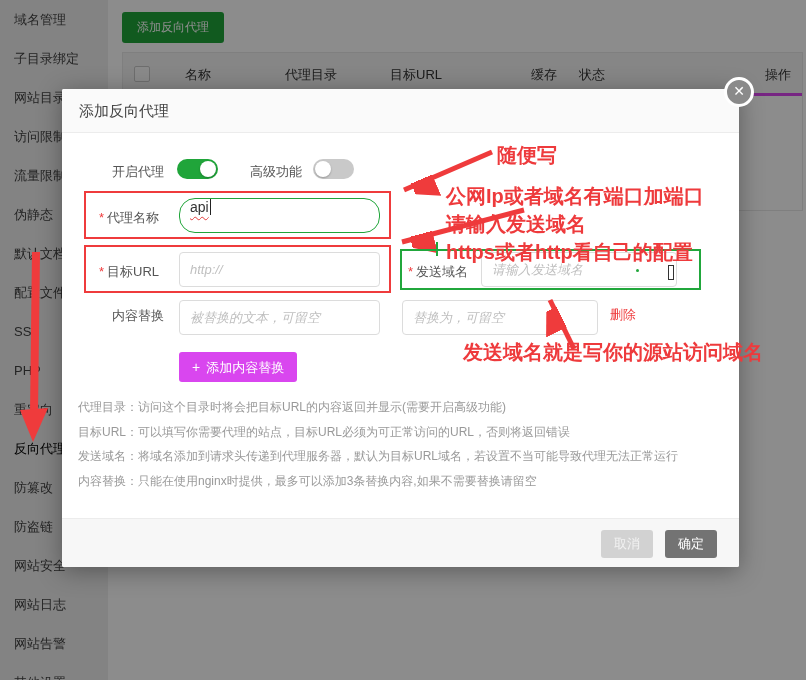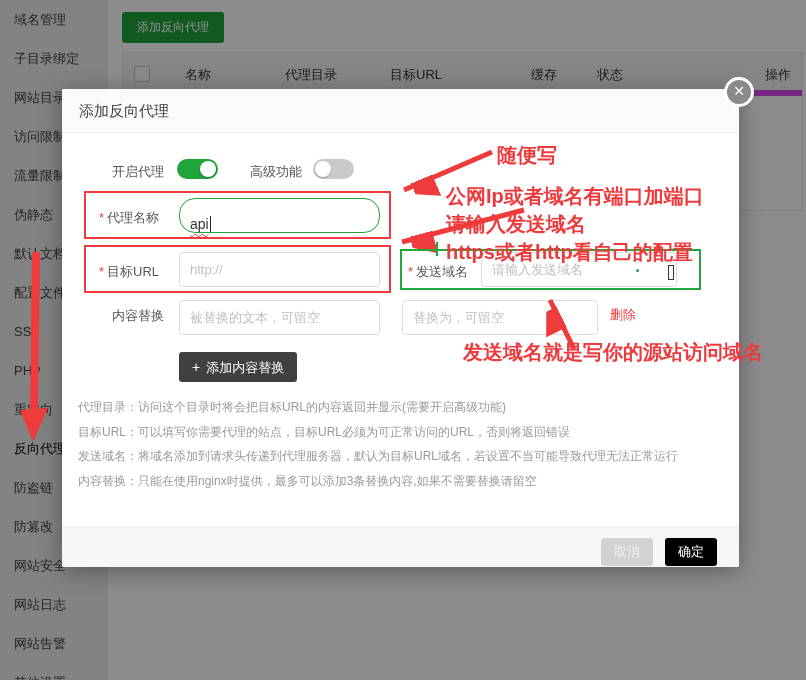--- a/index.html
+++ b/index.html
@@ -9,55 +9,55 @@
     font-family:"Liberation Sans","DejaVu Sans",sans-serif;
   }
   
   .sidebar { position:absolute; left:0; top:0; width:108px; height:680px; background:#efefef; z-index:1; }
   .sb-item { height:39px; line-height:39px; padding-left:14px; font-size:13px; color:#424242; cursor:pointer; white-space:nowrap; }
   .sb-item.active { color:#000000; }
   .content { position:absolute; left:108px; top:0; width:698px; height:680px; background:#fff; z-index:1; }
   .add-proxy-btn { position:absolute; left:14px; top:12px; height:31px; line-height:31px; padding:0 15px;
     background:#20a53a; color:#fff; font-size:12px; border:none; border-radius:3px; cursor:pointer; }
   .bg-table { position:absolute; left:14px; top:52px; width:681px; height:159px; border:1px solid #e7e7e7; background:#fff; }
-  .bg-thead { position:relative; height:43px; background:#f4f4f4; border-bottom:6px solid #d946ef; }
+  .bg-thead { position:relative; height:43px; background:#f4f4f4; border-bottom:3px solid #d946ef; }
   .th { position:absolute; top:0; height:43px; line-height:43px; font-size:13px; color:#333; white-space:nowrap; }
   .th-check { position:absolute; left:11px; top:13px; width:16px; height:16px; background:#fbfbfb; border:1px solid #c9c9c9; border-radius:2px; cursor:pointer; }
   
   .overlay { position:absolute; left:0; top:0; width:806px; height:680px; background:rgba(0,0,0,0.45); z-index:10; }
   
   .modal { position:absolute; left:62px; top:89px; width:677px; height:478px; background:#fff; z-index:20;
     border-radius:2px; box-shadow:0 4px 24px rgba(0,0,0,.35); }
   .modal-header { position:absolute; left:0; top:0; width:677px; height:44px; background:#fafafa; border-bottom:1px solid #ececec; border-radius:2px 2px 0 0; }
   .modal-title { position:absolute; left:17px; top:13px; font-size:15px; color:#444; }
   .lbl { position:absolute; font-size:13px; color:#555; white-space:nowrap; }
   .star { color:#ef3b3c; margin-right:3px; font-size:13px; }
   .toggle { position:absolute; width:41px; height:20px; border-radius:10px; cursor:pointer; }
   .toggle .knob { position:absolute; top:2px; width:16px; height:16px; border-radius:50%; background:#fff; box-shadow:0 1px 2px rgba(0,0,0,.25); }
   .toggle.on  { background:#20a53a; } .toggle.on .knob { right:2px; }
   .toggle.off { background:#c9c9c9; } .toggle.off .knob { left:2px; }
   .inp { position:absolute; height:35px; border:1px solid #dcdcdc; border-radius:4px; background:#fff;
-    font-size:13px; color:#333; padding:0 10px; font-family:inherit; outline:none; }
+    font-size:13px; color:#333; padding:0 10px; font-family:inherit; outline:none;font-style:italic; }
   .inp::placeholder { color:#bfbfbf; }
   .name-box { position:absolute; left:117px; top:109px; width:201px; height:35px; border:1px solid #20a53a; border-radius:16px;
-    display:flex; align-items:flex-end; padding:0 10px; cursor:text; }
+    display:flex; align-items:flex-start; padding:0 10px; cursor:text; }
   .api-text { font-size:14px; color:#333; text-decoration:underline wavy #e33b3b 1px; text-underline-offset:4px; }
   .caret { width:1px; height:16px; background:#222; margin-left:1px; }
   .green-dot { position:absolute; left:574px; top:180px; width:3px; height:3px; border-radius:50%; background:#21a73c; }
   .ime-cursor { position:absolute; left:606px; top:176px; width:6px; height:15px; border:1.5px solid #333; background:#fff; }
   .del-link { position:absolute; left:548px; top:217px; font-size:13px; color:#ef3b3c; cursor:pointer; }
   .add-replace-btn { position:absolute; left:117px; top:263px; height:30px; line-height:30px; padding:0 13px;
-    background:#404040; color:#fff; font-size:13px; border:none; border-radius:3px; cursor:pointer; }
+    background:#d946ef; color:#fff; font-size:13px; border:none; border-radius:3px; cursor:pointer; }
   .add-replace-btn .plus { margin-right:6px; font-size:14px; }
   .help { position:absolute; left:16px; top:306px; width:648px; font-size:12px; color:#999; line-height:24.5px; }
   .help div { white-space:nowrap; }
-  .modal-footer { position:absolute; left:0; bottom:0; width:677px; height:41px; background:#f7f7f7; border-top:1px solid #ececec; border-radius:0 0 2px 2px; }
+  .modal-footer { position:absolute; left:0; bottom:0; width:677px; height:49px; background:#f7f7f7; border-top:1px solid #ececec; border-radius:0 0 2px 2px; }
   .btn-cancel { position:absolute; right:86px; top:11px; width:52px; height:28px; background:#d2d2d2; color:#f2f2f2;
     font-size:13px; border:none; border-radius:3px; cursor:pointer; }
-  .btn-confirm { position:absolute; right:22px; top:11px; width:52px; height:28px; background:#000000; color:#fff;
+  .btn-confirm { position:absolute; right:22px; top:11px; width:52px; height:28px; background:#737373; color:#fff;
     font-size:13px; border:none; border-radius:3px; cursor:pointer; }
   
   .close-btn { position:absolute; left:724px; top:77px; width:30px; height:30px; z-index:30; border-radius:50%;
     background:#8a8a8a; border:3px solid #fff; color:#fff; text-align:center; line-height:23px;
     font-size:14px; font-weight:bold; cursor:pointer; }
   
   .ann-svg { position:absolute; left:0; top:0; z-index:40; pointer-events:none; }
   .ann { position:absolute; z-index:41; pointer-events:none; color:#ee3a3c; font-size:20px; font-weight:600; white-space:nowrap; }
   .ann-t1 { left:497px; top:142px; }
   .ann-t2 { left:446px; top:183px; }
@@ -74,38 +74,38 @@
   <div class="sb-item">网站目录</div>
   <div class="sb-item">访问限制</div>
   <div class="sb-item">流量限制</div>
   <div class="sb-item">伪静态</div>
   <div class="sb-item">默认文档</div>
   <div class="sb-item">配置文件</div>
   <div class="sb-item">SSL</div>
   <div class="sb-item">PHP</div>
   <div class="sb-item">重定向</div>
   <div class="sb-item active">反向代理</div>
+  <div class="sb-item">防篡改</div>
   <div class="sb-item">防盗链</div>
-  <div class="sb-item">防篡改</div>
   <div class="sb-item">网站安全</div>
   <div class="sb-item">网站日志</div>
   <div class="sb-item">网站告警</div>
   <div class="sb-item">其他设置</div>
 </div>
 
 <div class="content">
   <button class="add-proxy-btn">添加反向代理</button>
   <div class="bg-table">
     <div class="bg-thead">
       <span class="th-check"></span>
       <span class="th" style="left:62px">名称</span>
       <span class="th" style="left:162px">代理目录</span>
       <span class="th" style="left:267px">目标URL</span>
       <span class="th" style="left:408px">缓存</span>
-      <span class="th" style="left:474px">状态</span>
+      <span class="th" style="left:456px">状态</span>
       <span class="th" style="right:11px">操作</span>
     </div>
   </div>
 </div>
 
 <div class="overlay"></div>
 
 <div class="modal">
   <div class="modal-header">
     <span class="modal-title">添加反向代理</span>

